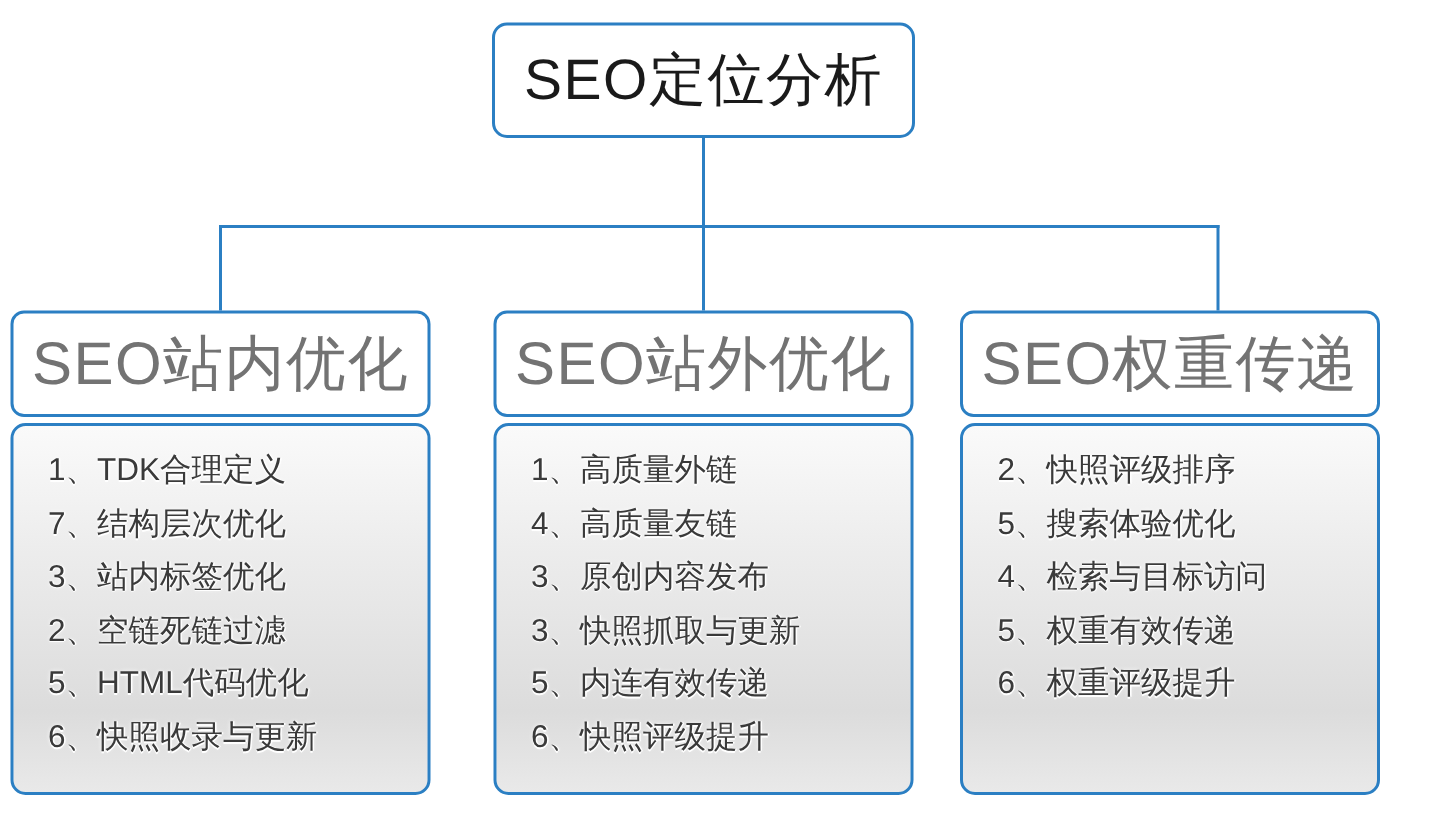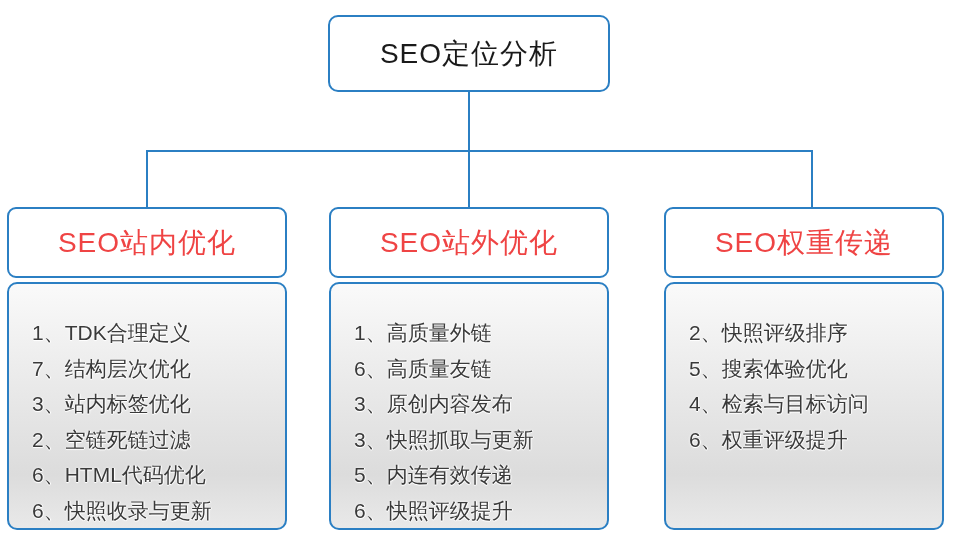--- a/index.html
+++ b/index.html
@@ -22,64 +22,64 @@
     top: 15px;
     width: 282px;
     height: 77px;
     box-sizing: border-box;
     border: 2px solid #2b7fc3;
     border-radius: 10px;
     background: #ffffff;
     display: flex;
     align-items: center;
     justify-content: center;
-    font-size: 28px;
+    font-size: 38px;
     color: #1a1a1a;
     letter-spacing: 1px;
   }
   
   .line {
     position: absolute;
     background: #2b7fc3;
   }
   .line.v { width: 2px; }
   .line.h { height: 2px; }
   #conn-root-down   { left: 468px; top: 92px;  height: 59px; }
   #conn-horizontal  { left: 146px; top: 150px; width: 667px; }
   #conn-drop-left   { left: 146px; top: 150px; height: 57px; }
   #conn-drop-mid    { left: 468px; top: 150px; height: 57px; }
   #conn-drop-right  { left: 811px; top: 150px; height: 57px; }
   
   .col { position: absolute; top: 207px; width: 280px; }
   #col-0 { left: 7px; }
   #col-1 { left: 329px; }
-  #col-2 { left: 664px; }
+  #col-2 { left: 640px; }
   .col-header {
     box-sizing: border-box;
     width: 280px;
     height: 71px;
     border: 2px solid #2b7fc3;
     border-radius: 9px;
     background: #ffffff;
     display: flex;
     align-items: center;
     justify-content: center;
-    font-size: 28px;
-    color: #ef4444;
+    font-size: 40px;
+    color: #737373;
     letter-spacing: 1px;
   }
   .col-body {
     box-sizing: border-box;
     margin-top: 4px;
     width: 280px;
     height: 248px;
     border: 2px solid #2b7fc3;
     border-radius: 10px;
     background: linear-gradient(180deg, #fafafa 0%, #ececec 35%, #dcdcdc 78%, #e9e9e9 100%);
-    padding: 31px 10px 0 23px;
+    padding: 12px 10px 0 23px;
   }
   .col-body ul {
     margin: 0;
     padding: 0;
     list-style: none;
   }
   .col-body li {
     font-size: 21px;
     line-height: 35.5px;
     color: #3a3a3a;
@@ -105,49 +105,50 @@
   <div class="col" id="col-0">
     <div class="col-header">
       <span>SEO站内优化</span>
     </div>
     <div class="col-body">
       <ul>
         <li>1、TDK合理定义</li>
         <li>7、结构层次优化</li>
         <li>3、站内标签优化</li>
         <li>2、空链死链过滤</li>
-        <li>6、HTML代码优化</li>
+        <li>5、HTML代码优化</li>
         <li>6、快照收录与更新</li>
       </ul>
     </div>
   </div>
 
   <div class="col" id="col-1">
     <div class="col-header">
       <span>SEO站外优化</span>
     </div>
     <div class="col-body">
       <ul>
         <li>1、高质量外链</li>
-        <li>6、高质量友链</li>
+        <li>4、高质量友链</li>
         <li>3、原创内容发布</li>
         <li>3、快照抓取与更新</li>
         <li>5、内连有效传递</li>
         <li>6、快照评级提升</li>
       </ul>
     </div>
   </div>
 
   <div class="col" id="col-2">
     <div class="col-header">
       <span>SEO权重传递</span>
     </div>
     <div class="col-body">
       <ul>
         <li>2、快照评级排序</li>
         <li>5、搜索体验优化</li>
         <li>4、检索与目标访问</li>
+        <li>5、权重有效传递</li>
         <li>6、权重评级提升</li>
       </ul>
     </div>
   </div>
 
 </div>
 
 </body></html>

